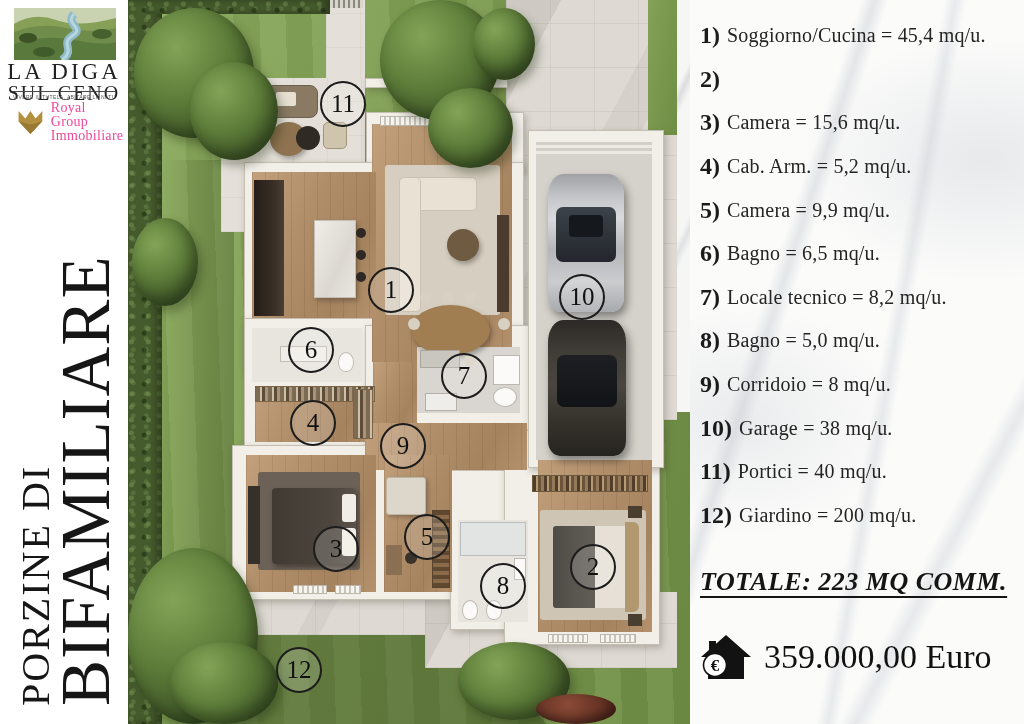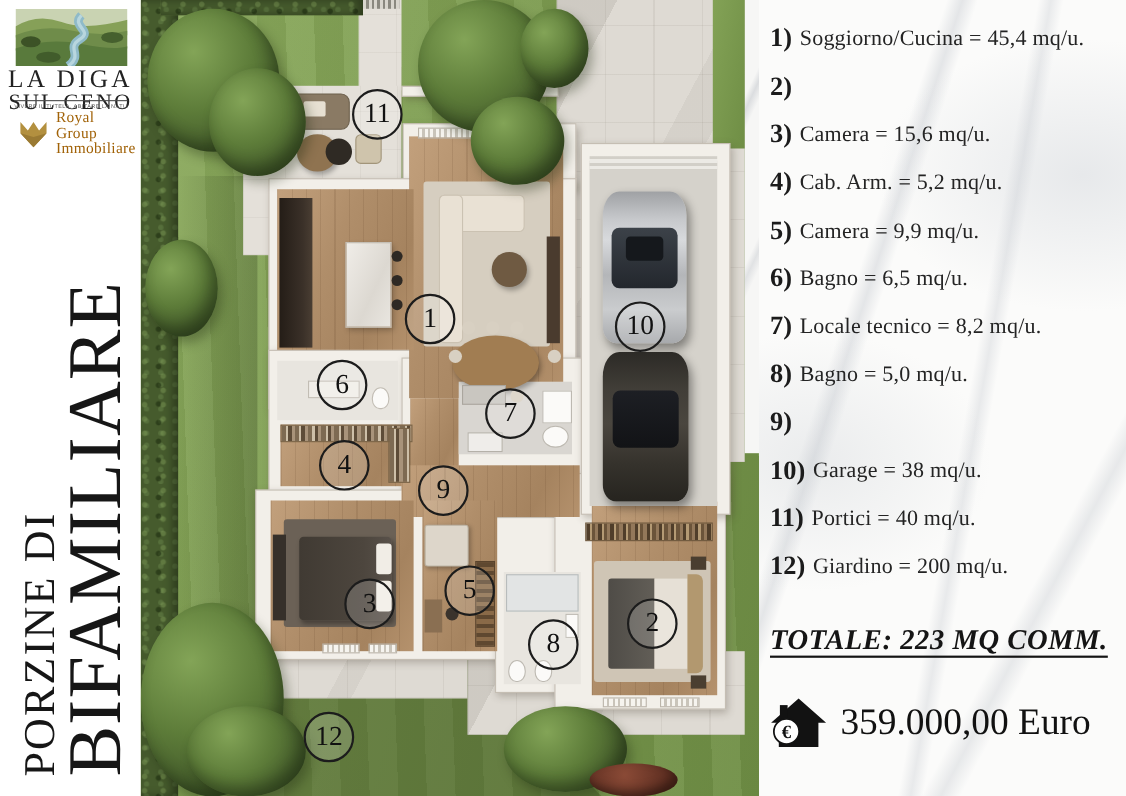--- a/index.html
+++ b/index.html
@@ -10,21 +10,21 @@
   
   .sidebar { position:relative; width:128px; height:724px; background:#fff; flex:0 0 128px;padding-left:32px; }
   .logo-art { position:absolute; left:14px; top:8px; width:102px; height:52px; overflow:hidden; }
   .logo-title { position:absolute; left:0; top:60px; width:128px; text-align:center; line-height:1.0; color:#222; }
   .logo-title .l1 { font-size:23px; letter-spacing:3px; }
   .logo-title .l2 { font-size:20px; letter-spacing:2px; }
   .tagline { position:absolute; left:13px; top:91px; width:103px; border-top:1px solid #4a4a4a;
              padding-top:2px; font-size:5px; letter-spacing:.4px; text-align:center;
              white-space:nowrap; overflow:hidden; color:#555; font-family:"Liberation Sans",sans-serif; }
   .agency { position:absolute; left:16px; top:101px; width:108px; display:flex; align-items:center; gap:6px; }
-  .agency-text { font-size:14px; line-height:1.0; color:#a16207; letter-spacing:.3px; }
+  .agency-text { font-size:14px; line-height:1.0; color:#ec4899; letter-spacing:.3px; }
   .vertical-title { position:absolute; left:12px; top:706px; width:494px; height:106px;
                     transform-origin:0 0; transform:rotate(-90deg);
                     display:flex; flex-direction:column; justify-content:flex-end; }
   .vertical-title .small { font-size:40px; letter-spacing:2px; line-height:.95; color:#161616; }
   .vertical-title .big { font-size:69px; letter-spacing:1px; line-height:.92; color:#161616; }
 
   
   .plan { position:relative; width:562px; height:724px; flex:0 0 562px; overflow:hidden;
     background:
       repeating-linear-gradient(88deg, rgba(255,255,255,.05) 0 26px, rgba(0,0,0,.045) 26px 52px),
@@ -327,20 +327,21 @@
       <li>
           <span class="area-num">7)</span>
           <span class="area-txt">Locale tecnico = 8,2 mq/u.</span>
         </li>
       <li>
           <span class="area-num">8)</span>
           <span class="area-txt">Bagno = 5,0 mq/u.</span>
         </li>
       <li>
           <span class="area-num">9)</span>
+          <span class="area-txt">Corridoio = 8 mq/u.</span>
         </li>
       <li>
           <span class="area-num">10)</span>
           <span class="area-txt">Garage = 38 mq/u.</span>
         </li>
       <li>
           <span class="area-num">11)</span>
           <span class="area-txt">Portici = 40 mq/u.</span>
         </li>
       <li>

